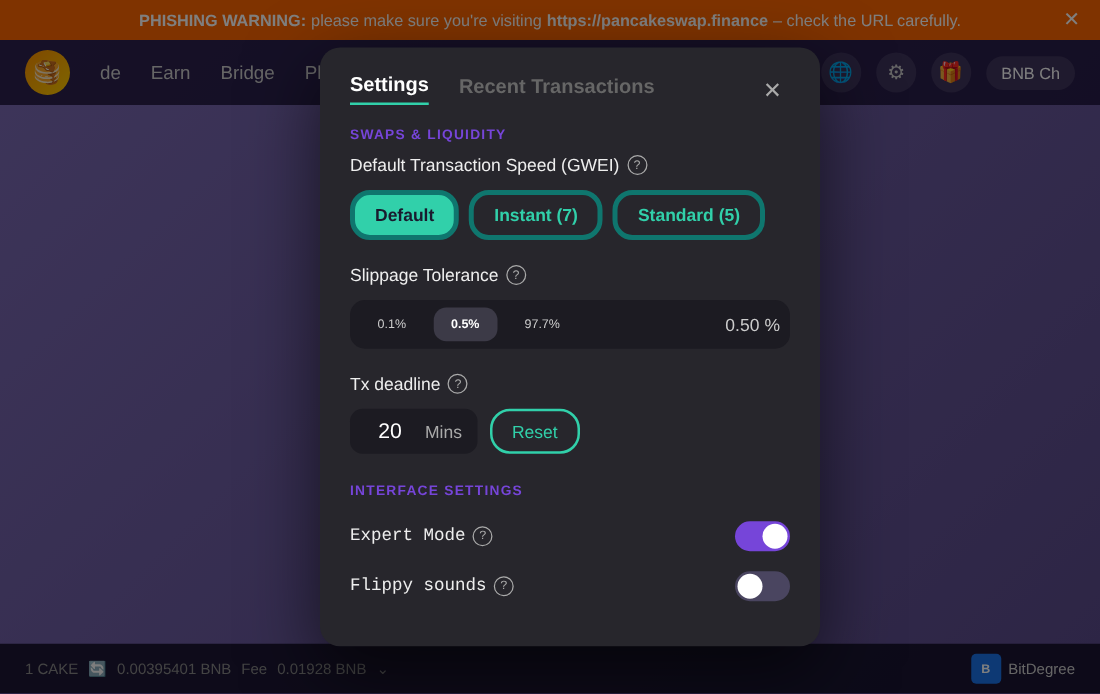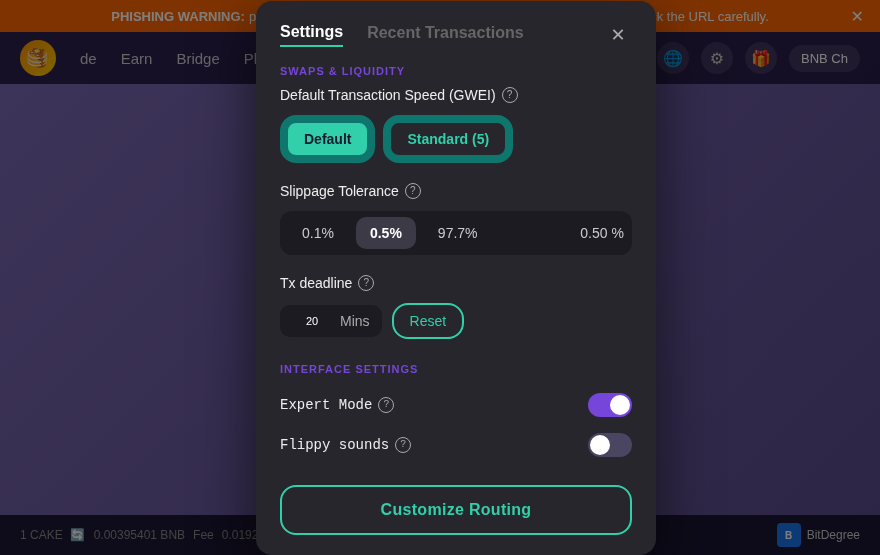--- a/index.html
+++ b/index.html
@@ -214,21 +214,21 @@
     
     .speed-buttons {
       display: flex;
       gap: 8px;
       margin-bottom: 20px;
       flex-wrap: wrap;
     }
     .speed-btn {
       padding: 8px 16px;
       border-radius: 16px;
-      border: 8px solid #0f766e;
+      border: 4px solid #0f766e;
       background: transparent;
       color: #31d0aa;
       font-size: 14px;
       font-weight: 600;
       cursor: pointer;
     }
     .speed-btn.active {
       background: #31d0aa;
       color: #1a1a2e;
     }
@@ -242,21 +242,21 @@
       background: #1c1b22;
       border-radius: 12px;
       padding: 6px 8px;
     }
     .slip-btn {
       padding: 8px 14px;
       border-radius: 10px;
       border: none;
       background: transparent;
       color: #ccc;
-      font-size: 14px;
+      font-size: 10px;
       cursor: pointer;
     }
     .slip-btn.active {
       background: #3c3a47;
       color: #fff;
       font-weight: 600;
     }
     .slip-input-wrapper {
       display: flex;
       align-items: center;
@@ -290,21 +290,21 @@
       background: #1c1b22;
       border-radius: 10px;
       padding: 8px 12px;
       gap: 8px;
     }
     .deadline-input {
       width: 40px;
       background: transparent;
       border: none;
       color: #fff;
-      font-size: 11px;
+      font-size: 17px;
       outline: none;
       text-align: center;
     }
     .deadline-unit {
       color: #aaa;
       font-size: 14px;
     }
     .reset-btn {
       padding: 8px 16px;
       border-radius: 16px;
@@ -462,20 +462,21 @@
       
       <div class="section-label">SWAPS &amp; LIQUIDITY</div>
 
       
       <div class="field-label">
         <span>Default Transaction Speed (GWEI)</span>
         <div class="help-icon">?</div>
       </div>
       <div class="speed-buttons">
         <button class="speed-btn active">Default</button>
+        <button class="speed-btn">Instant (7)</button>
         <button class="speed-btn">Standard (5)</button>
       </div>
 
       
       <div class="field-label">
         <span>Slippage Tolerance</span>
         <div class="help-icon">?</div>
       </div>
       <div class="slippage-row">
         <button class="slip-btn">0.1%</button>
@@ -519,21 +520,20 @@
             <span>Flippy sounds</span>
             <div class="help-icon">?</div>
           </div>
           <div class="toggle off">
             <div class="toggle-knob"></div>
           </div>
         </div>
       </div>
 
       
-      <button class="customize-btn">Customize Routing</button>
 
     </div>
   </div>
 </div>
 
 <div class="bottom-bar">
   <div class="fee-info">
     <span>1 CAKE</span>
     <span>🔄</span>
     <span>0.00395401 BNB</span>

